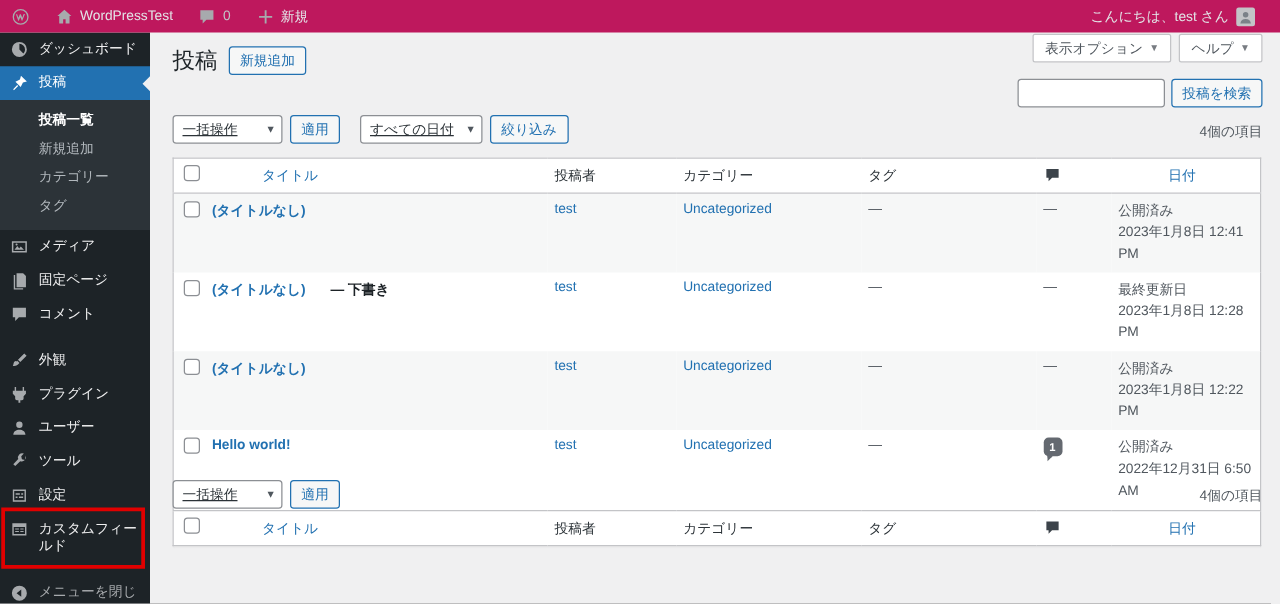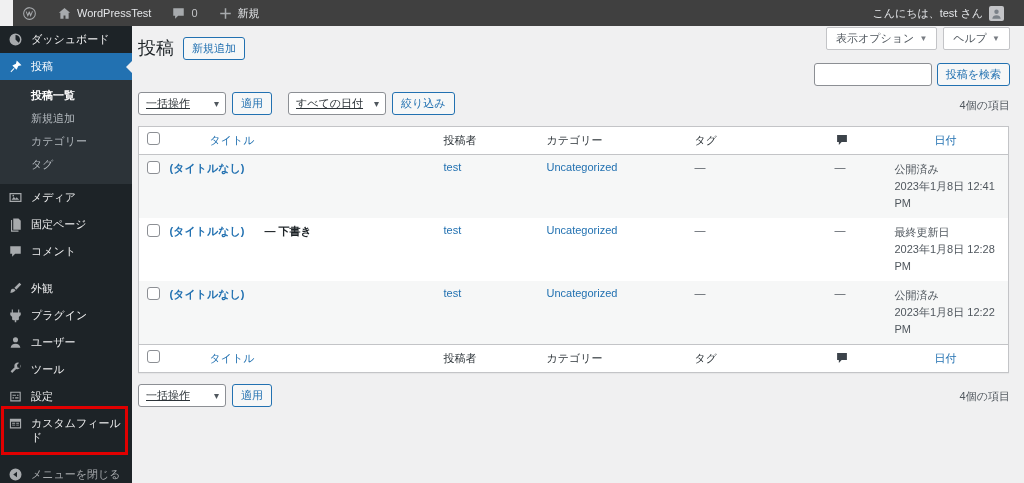--- a/index.html
+++ b/index.html
@@ -1,33 +1,33 @@
 <!DOCTYPE html>
 <html><head>
 <meta charset="utf-8">
 <style>
   * { margin:0; padding:0; box-sizing:border-box; }
   body { background:#555; font-family:"Liberation Sans","DejaVu Sans",sans-serif; }
   .stage { position:relative; width:1024px; height:483px; background:#f0f0f1; overflow:hidden;
            font-size:11px; color:#3c434a; }
 
   
-  .adminbar { position:absolute; top:0; left:13px; right:0; height:26px; background:#404040;
+  .adminbar { position:absolute; top:0; left:0; right:0; height:26px; background:#be185d;
               display:flex; align-items:center; color:#e3e5e8; z-index:40; }
   .ab-left { display:flex; align-items:center; gap:2px; }
   .ab-item { display:flex; align-items:center; gap:5px; padding:0 9px; height:26px; cursor:pointer; }
   .ab-item svg { width:15px; height:15px; fill:#a7aaad; }
   .ab-count { color:#c3c4c7; }
   .ab-right { margin-left:auto; display:flex; align-items:center; gap:6px; padding-right:20px; }
   .avatar { width:15px; height:15px; background:#c3c4c7; border-radius:2px; display:flex;
             align-items:center; justify-content:center; overflow:hidden; }
   .avatar svg { width:13px; height:13px; fill:#7b8188; }
 
   
-  .sidebar { position:absolute; top:26px; left:0; bottom:0; width:132px; background:#1d2327; z-index:30; }
+  .sidebar { position:absolute; top:26px; left:0; bottom:0; width:120px; background:#1d2327; z-index:30; }
   .menu-item { position:relative; display:flex; align-items:flex-start; gap:8px; padding:6px 8px;
                color:#f0f0f1; cursor:pointer; line-height:1.3; }
   .menu-item svg { width:15px; height:15px; fill:#a7aaad; flex:0 0 15px; margin-top:0; }
   .menu-item.active { background:#2271b1; color:#fff; }
   .menu-item.active svg { fill:#fff; }
   .menu-item.active::after { content:""; position:absolute; right:0; top:50%; margin-top:-6px;
                border:6px solid transparent; border-right-color:#f0f0f1; }
   .submenu { background:#2c3338; padding:4px 0 8px; }
   .submenu-item { padding:4px 8px 4px 31px; color:#b2b8bd; cursor:pointer; }
   .submenu-item.current { color:#fff; font-weight:bold; }
@@ -319,20 +319,32 @@
           <td class="title-cell"><a>(タイトルなし)</a></td>
           <td><a class="lnk">test</a></td>
           <td><a class="lnk">Uncategorized</a></td>
           <td class="dash">—</td>
           <td class="dash">—</td>
           <td class="date-cell">
               <div>公開済み</div>
               <div>2023年1月8日 12:22 PM</div>
             </td>
         </tr>
+        <tr class="tall">
+          <th class="cb"><input type="checkbox" style=""></th>
+          <td class="title-cell"><a>Hello world!</a></td>
+          <td><a class="lnk">test</a></td>
+          <td><a class="lnk">Uncategorized</a></td>
+          <td class="dash">—</td>
+          <td><span class="com-bubble">1</span></td>
+          <td class="date-cell">
+              <div>公開済み</div>
+              <div>2022年12月31日 6:50 AM</div>
+            </td>
+        </tr>
       </tbody>
       <tfoot>
         <tr>
           <th class="cb"><input type="checkbox" style=""></th>
           <th><a class="sortable">タイトル</a></th>
           <th>投稿者</th>
           <th>カテゴリー</th>
           <th>タグ</th>
           <th class="com-head">
               <svg viewBox="0 0 20 20">

